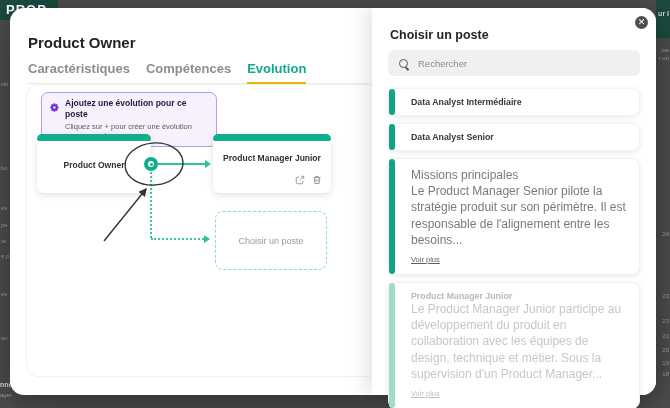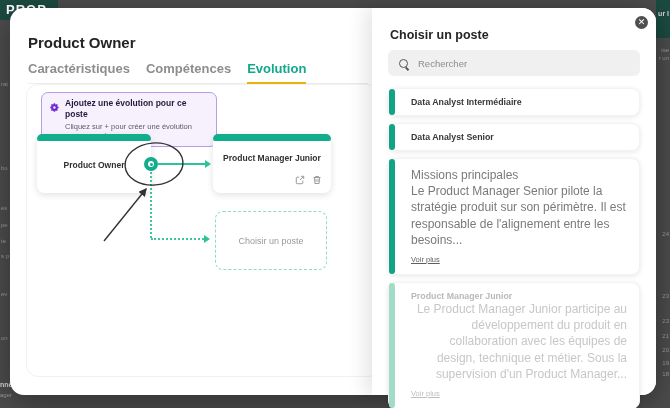--- a/index.html
+++ b/index.html
@@ -73,21 +73,21 @@
 
   .list{position:absolute;left:16px;top:80px;width:252px;display:flex;flex-direction:column;gap:7px;}
   .item{position:relative;background:#fff;border:1px solid #f3f3f3;border-radius:8px;
     box-shadow:0 1px 5px rgba(0,0,0,.10);padding:8px 12px 8px 22px;cursor:pointer;}
   .item .bar{position:absolute;left:0;top:0;bottom:0;width:6px;border-radius:4px;background:#12a384;}
   .item .it-title{font-size:8.8px;font-weight:800;color:#383838;}
   .item .it-body{font-size:12px;color:#7a7a7a;line-height:1.35;white-space:pre-line;}
   .item .it-link{display:inline-block;font-size:7.5px;color:#5f5f5f;text-decoration:underline;margin-top:3px;cursor:pointer;}
   .item.disabled .bar{background:#a3dcc6;}
   .item.disabled .it-title{color:#b9b9b9;}
-  .item.disabled .it-body{color:#c7c7c7;text-align:right;}
+  .item.disabled .it-body{color:#c7c7c7;}
   .item.disabled .it-link{color:#bdbdbd;}
   .item.tall{padding:13px 12px 13px 22px;}
 </style>
 </head>
 <body>
 
 <div class="stage">
 
   <div class="logo-block">PROP</div>
   <div class="corner-green"></div>

